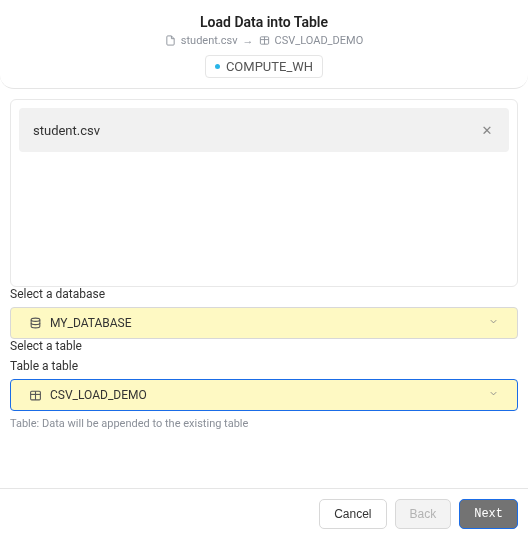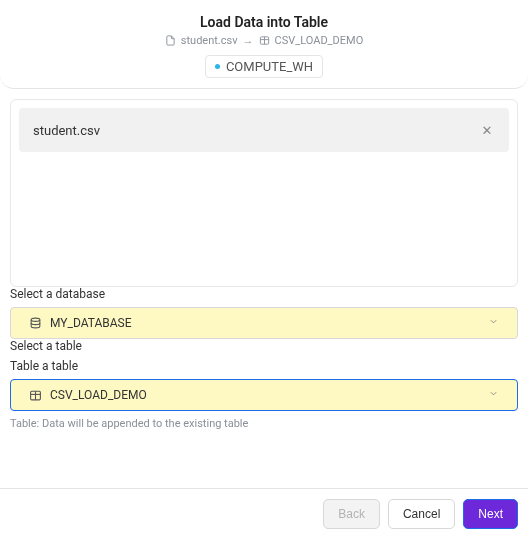--- a/index.html
+++ b/index.html
@@ -128,23 +128,24 @@
     background: #fff;
     color: #333;
     cursor: pointer;
   }
   .btn.disabled {
     background: #f3f3f3;
     color: #b3b3b3;
     cursor: default;
   }
   .btn.primary {
-    background: #6d28d9;
+    background: #737373;
     border-color: #1a6ce7;
     color: #fff;
+    font-family: Liberation Mono, monospace;
   }
   .ico { display: inline-flex; }
 </style>
 </head>
 <body>
 
 <div class="header">
   <div class="header-title">Load Data into Table</div>
 
   <div class="breadcrumb">
@@ -222,16 +223,16 @@
             <polyline points="6 9 12 15 18 9"></polyline>
           </svg>
       </span>
     </div>
     <div class="note">Table: Data will be appended to the existing table</div>
   </div>
 
 </div>
 
 <div class="footer">
+  <button class="btn">Cancel</button>
   <button class="btn disabled">Back</button>
-  <button class="btn">Cancel</button>
   <button class="btn primary">Next</button>
 </div>
 
 </body></html>

